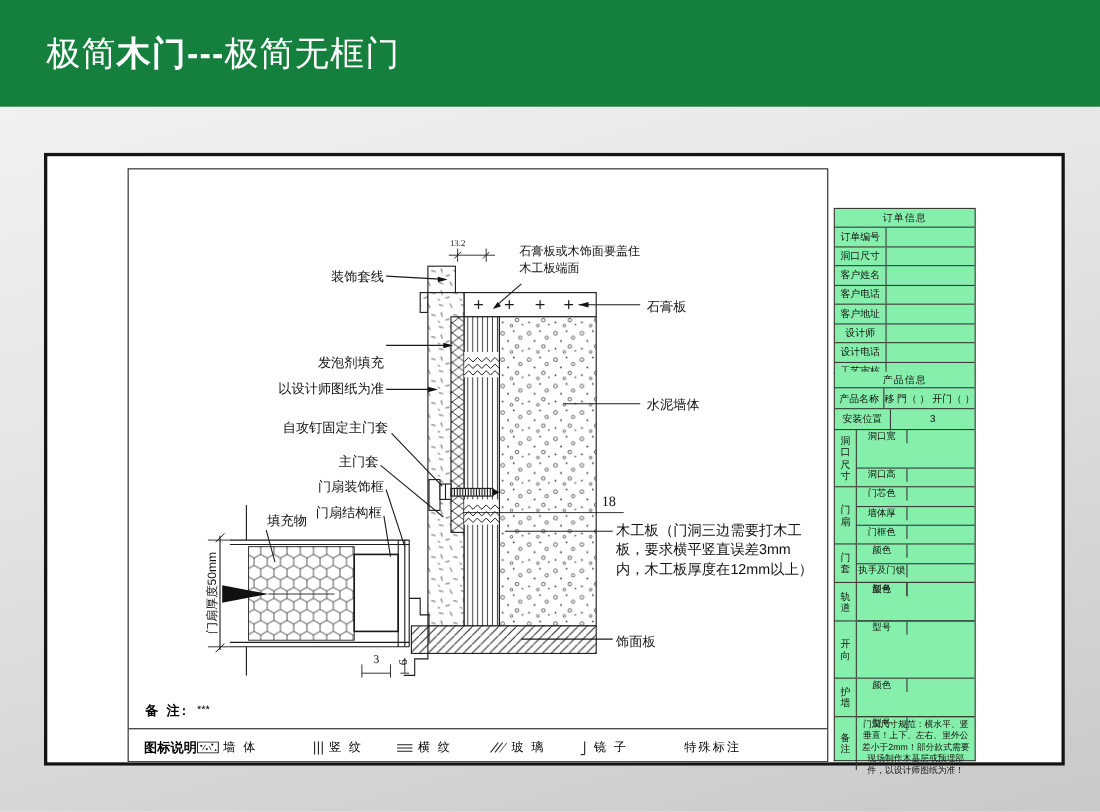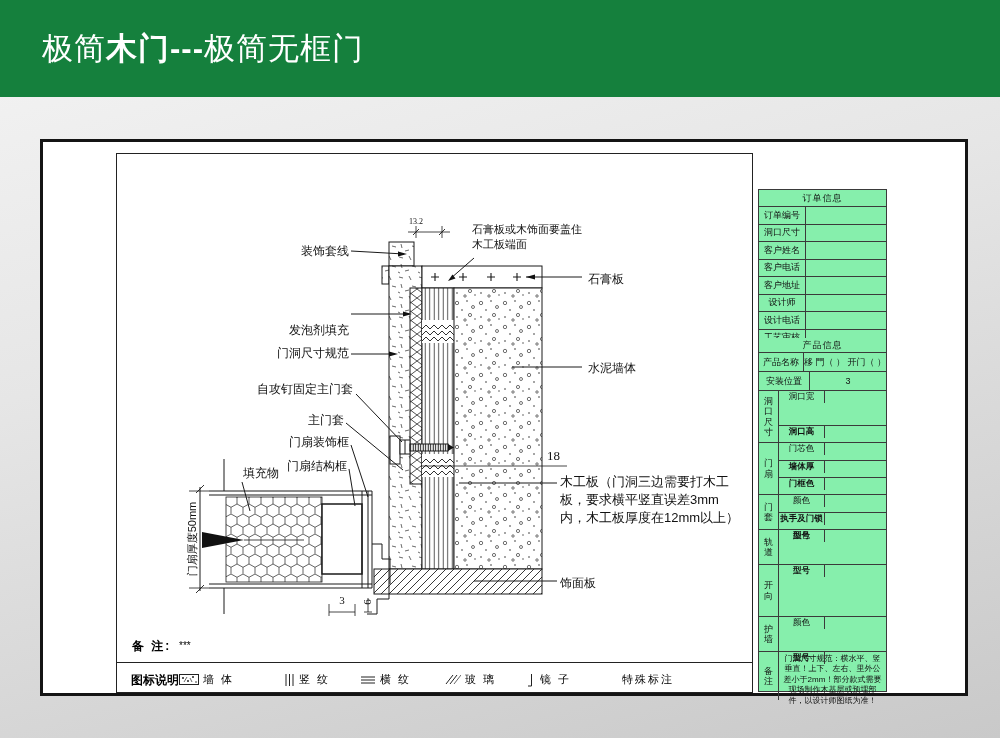--- a/index.html
+++ b/index.html
@@ -54,21 +54,21 @@
   .orow .ol{width:46px;border-right:1px solid #3a3a3a;display:flex;align-items:center;justify-content:center;}
   .orow .ov{flex:1;}
   .nrow{display:flex;height:18px;border-top:1px solid #3a3a3a;}
   .nrow .ol{width:50px;border-right:1px solid #3a3a3a;display:flex;align-items:center;justify-content:center;}
   .nrow .ov{flex:1;display:flex;align-items:center;justify-content:center;white-space:nowrap;}
   .grp{display:flex;border-top:1px solid #3a3a3a;}
   .gcell{width:15px;border-right:1px solid #3a3a3a;display:flex;align-items:center;justify-content:center;
          text-align:center;word-break:break-all;line-height:1.15;padding:0 2px;font-size:9px;}
   .gbody{flex:1;display:flex;flex-direction:column;gap:22px;}
   .srow{display:flex;height:17px;}
-  .srow + .srow{border-top:1px solid #3a3a3a;font-weight:bold;}
+  .srow + .srow{border-top:1px solid #3a3a3a;}
   .srow .sl{width:45px;border-right:1px solid #3a3a3a;display:flex;align-items:center;justify-content:center;
             font-size:8.5px;white-space:nowrap;}
   .srow .sv{flex:1;display:flex;align-items:center;padding-left:4px;}
   .frow{height:17px;display:flex;align-items:center;justify-content:center;white-space:nowrap;font-size:9px;}
   .frow + .frow{border-top:1px solid #3a3a3a;}
   .gnote{padding:2px 3px;font-size:8px;line-height:1.3;text-align:center;}
 </style>
 </head>
 <body>
 
@@ -214,21 +214,21 @@
         <polygon points="409,123 418,120.5 418,125.5" fill="#111" stroke="none"></polygon>
         <line x1="395" y1="213" x2="465" y2="213"></line>
         <line x1="342" y1="329" x2="440" y2="329"></line>
         <line x1="357" y1="427" x2="440" y2="427"></line>
       </g>
     </svg>
 
 
     <span class="ll" style="right:403px;top:89px">装饰套线</span>
     <span class="ll" style="right:403px;top:168px">发泡剂填充</span>
-    <span class="ll" style="right:403px;top:191px">门洞尺寸规范</span>
+    <span class="ll" style="right:403px;top:191px">以设计师图纸为准</span>
     <span class="ll" style="right:399px;top:227px">自攻钉固定主门套</span>
     <span class="ll" style="right:408px;top:258px">主门套</span>
     <span class="ll" style="right:403px;top:280px">门扇装饰框</span>
     <span class="ll" style="right:405px;top:304px">门扇结构框</span>
     <span class="ll" style="right:473px;top:311px">填充物</span>
 
     <span class="rl wrap" style="left:355px;top:68px;width:116px;font-size:11px;line-height:15px">石膏板或木饰面要盖住木工板端面</span>
     <span class="rl" style="left:471px;top:117px">石膏板</span>
     <span class="rl" style="left:471px;top:206px">水泥墙体</span>
     <span class="rl wrap" style="left:443px;top:319px;width:182px;font-size:13px;line-height:18px">木工板（门洞三边需要打木工板，要求横平竖直误差3mm内，木工板厚度在12mm以上）</span>

